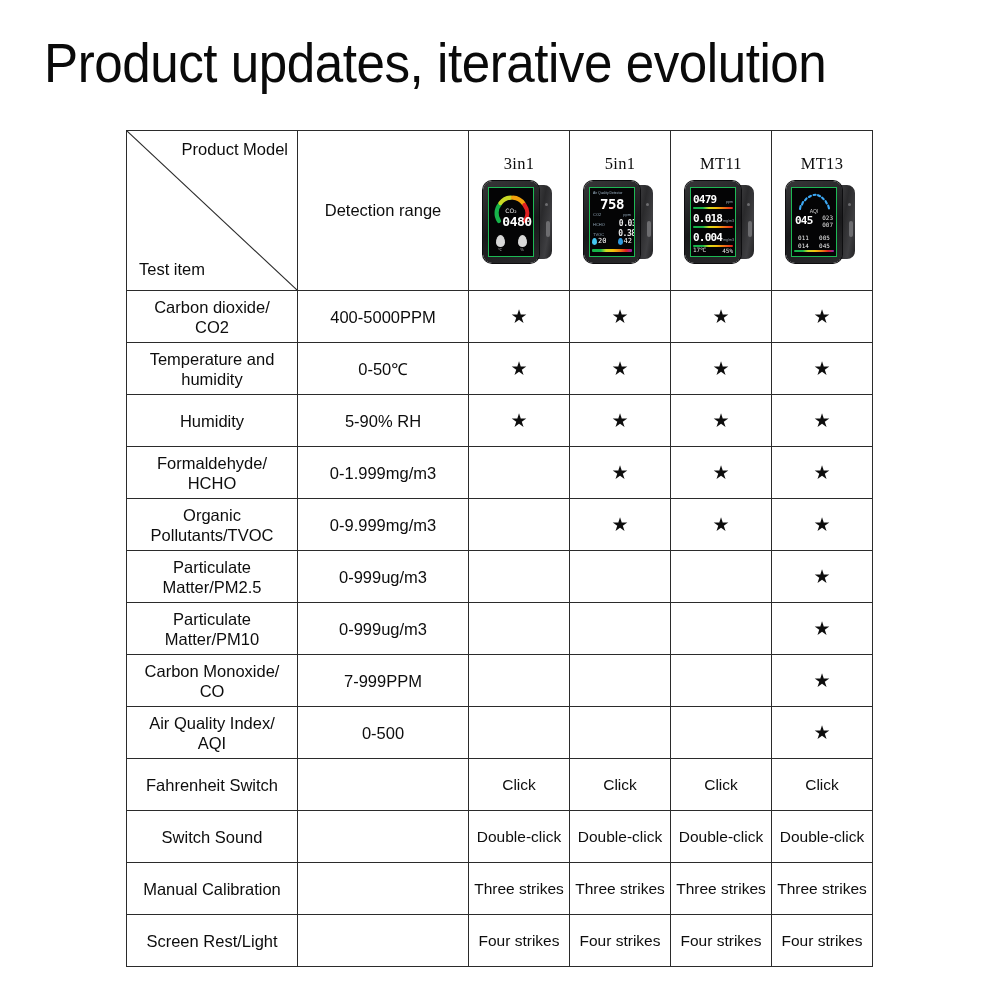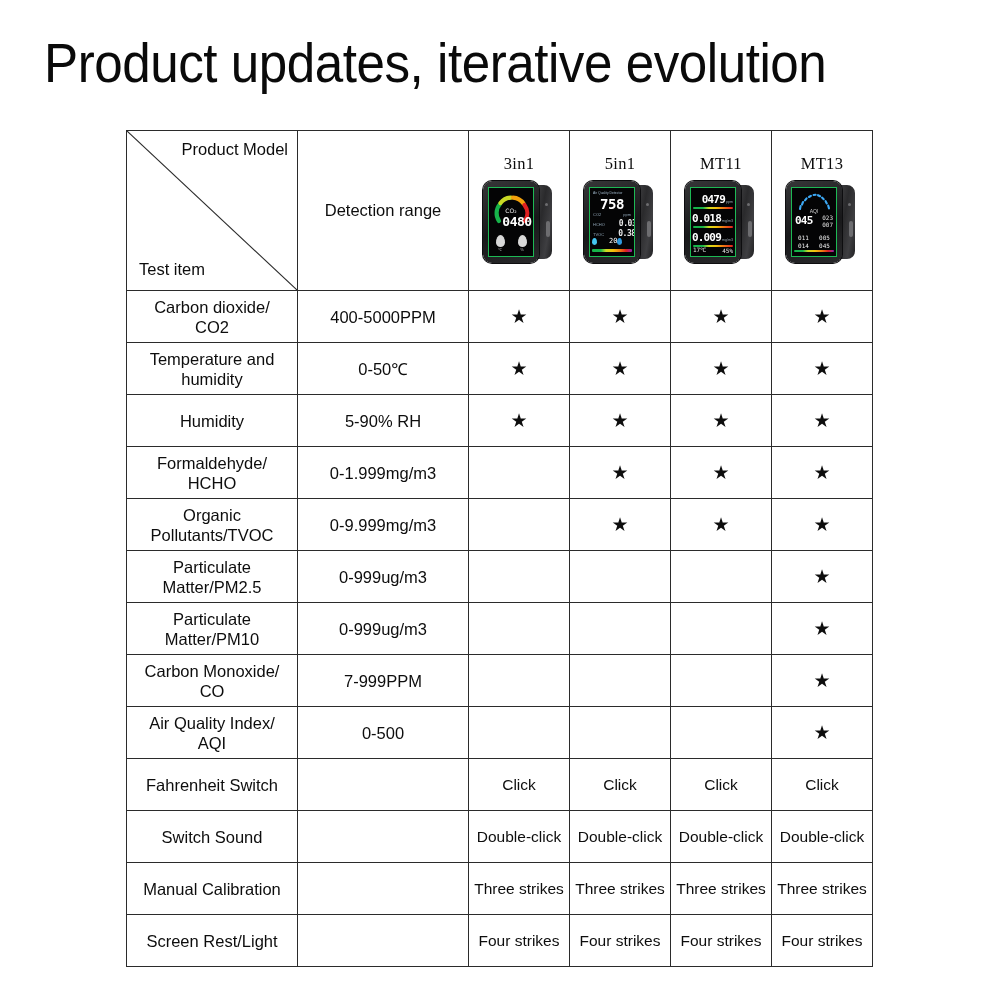--- a/index.html
+++ b/index.html
@@ -189,42 +189,42 @@
   }
   .s5-line b {
     font-size: 8px; color: #e8e8e8;
     font-family: "DejaVu Sans Mono", monospace;
     letter-spacing: -0.4px;
   }
   .s5-hum {
     position: absolute; left: 2px; right: 2px; bottom: 11px;
     display: flex; justify-content: space-between; align-items: center;
   }
-  .s5-hum .blk { display: flex; align-items: center; gap: 12px; }
+  .s5-hum .blk { display: flex; align-items: center; gap: 1px; }
   .drop {
     width: 5px; height: 7px;
     border-radius: 50% 50% 50% 50% / 65% 65% 35% 35%;
     background: #2f9ae0;
   }
   .drop.cy { background: #45c6f0; }
   .s5-hum span {
     font-size: 7px; color: #ffffff;
     font-family: "DejaVu Sans Mono", monospace;
   }
   .bar-strip {
     position: absolute; left: 2px; right: 2px; bottom: 4px;
     height: 3px; border-radius: 1px;
     background: linear-gradient(90deg,#17b34a 0%,#17b34a 22%,#c9d925 35%,#f2c30c 52%,#f07c12 70%,#e02020 85%,#8f1fb0 100%);
   }
   .bar-strip.thin { height: 2px; }
 
   
   .m11-row { position: absolute; left: 2px; right: 2px; }
   .m11-val {
-    display: flex; align-items: baseline; justify-content: flex-end; gap: 1px;
+    display: flex; align-items: baseline; justify-content: space-between; gap: 1px;
     font-size: 3.6px; color: #9aa7b2;
   }
   .m11-val b {
     font-size: 11px; color: #ffffff;
     font-family: "DejaVu Sans Mono", monospace;
     letter-spacing: -0.8px; font-weight: 700;
   }
   .m11-tick {
     margin-top: 1px; height: 2px; border-radius: 1px;
     background: linear-gradient(90deg,#17b34a 0%,#17b34a 25%,#d4dd1f 40%,#f2c30c 58%,#f07c12 74%,#e02020 100%);
@@ -401,21 +401,21 @@
                   </div>
                   <div class="m11-row" style="top:24px;">
                     <div class="m11-val">
                       <b>0.018</b>
                       <span>mg/m3</span>
                     </div>
                     <div class="m11-tick"></div>
                   </div>
                   <div class="m11-row" style="top:43px;">
                     <div class="m11-val">
-                      <b>0.009</b>
+                      <b>0.004</b>
                       <span>mg/m3</span>
                     </div>
                     <div class="m11-tick"></div>
                   </div>
                   <div class="m11-foot">
                     <span>17℃</span>
                     <span>45%</span>
                   </div>
                 </div>
               </div>

